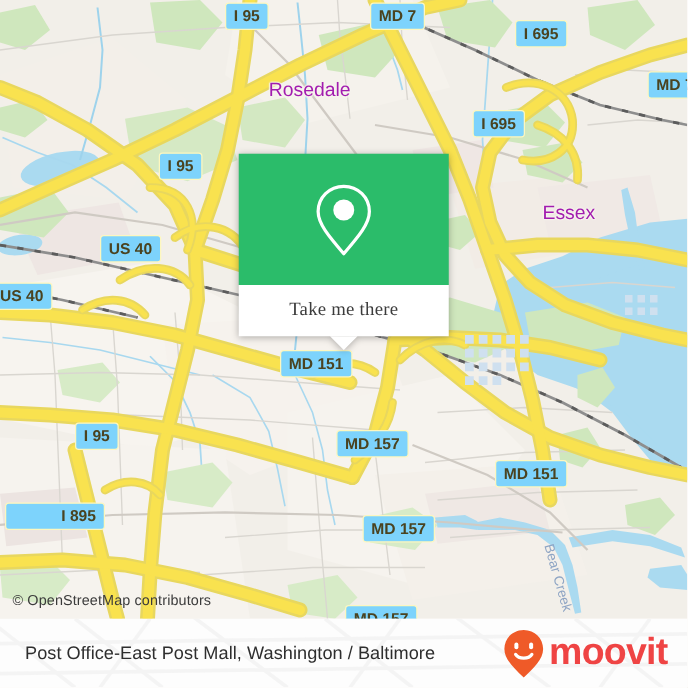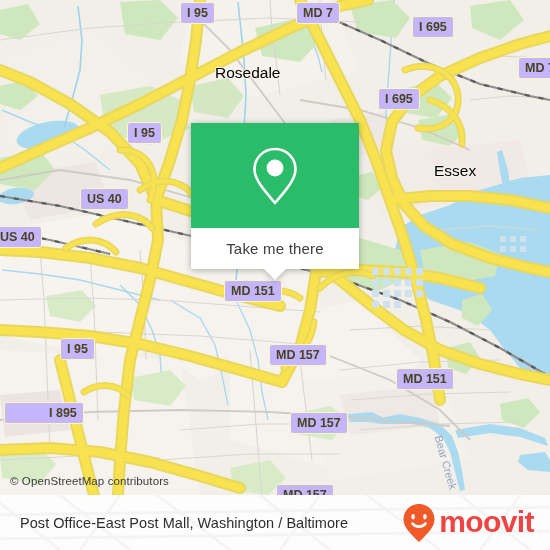--- a/index.html
+++ b/index.html
@@ -35,55 +35,56 @@
     bottom: 8px;
     font-size: 11.5px;
     color: #3b3b3b;
     letter-spacing: .1px;
     white-space: nowrap;
   }
 
   
   .shield {
     position: absolute;
-    background: #c4b5fd;
+    background: #7dd3fc;
     border: 1.6px solid #fdf7bf;
     border-radius: 3px;
     color: #4a4320;
     font-size: 12.5px;
     font-weight: bold;
     line-height: 1;
     padding: 3.5px 6px 4px 6px;
     white-space: nowrap;
     box-sizing: border-box;
     font-family: "Liberation Sans", sans-serif;
   }
 
   
   .place-label {
     position: absolute;
-    color: #000000;
+    color: #a21caf;
     font-size: 15.5px;
     white-space: nowrap;
     text-shadow: 1px 0 1px #f7f4ee, -1px 0 1px #f7f4ee, 0 1px 1px #f7f4ee, 0 -1px 1px #f7f4ee;
   }
   .water-label {
     position: absolute;
     color: #8fa5c4;
     font-size: 11px;
     white-space: nowrap;
   }
 
   
   #popup {
     position: absolute;
     left: 191px;
     top: 123px;
     width: 168px;
     filter: drop-shadow(0 1px 3px rgba(0,0,0,0.30));
+    font-family: Liberation Serif, serif;
   }
   #popup-image {
     width: 168px;
     height: 105px;
     background: #2bbc6a;
     position: relative;
   }
   #popup-image svg {
     position: absolute;
     left: 50%;

